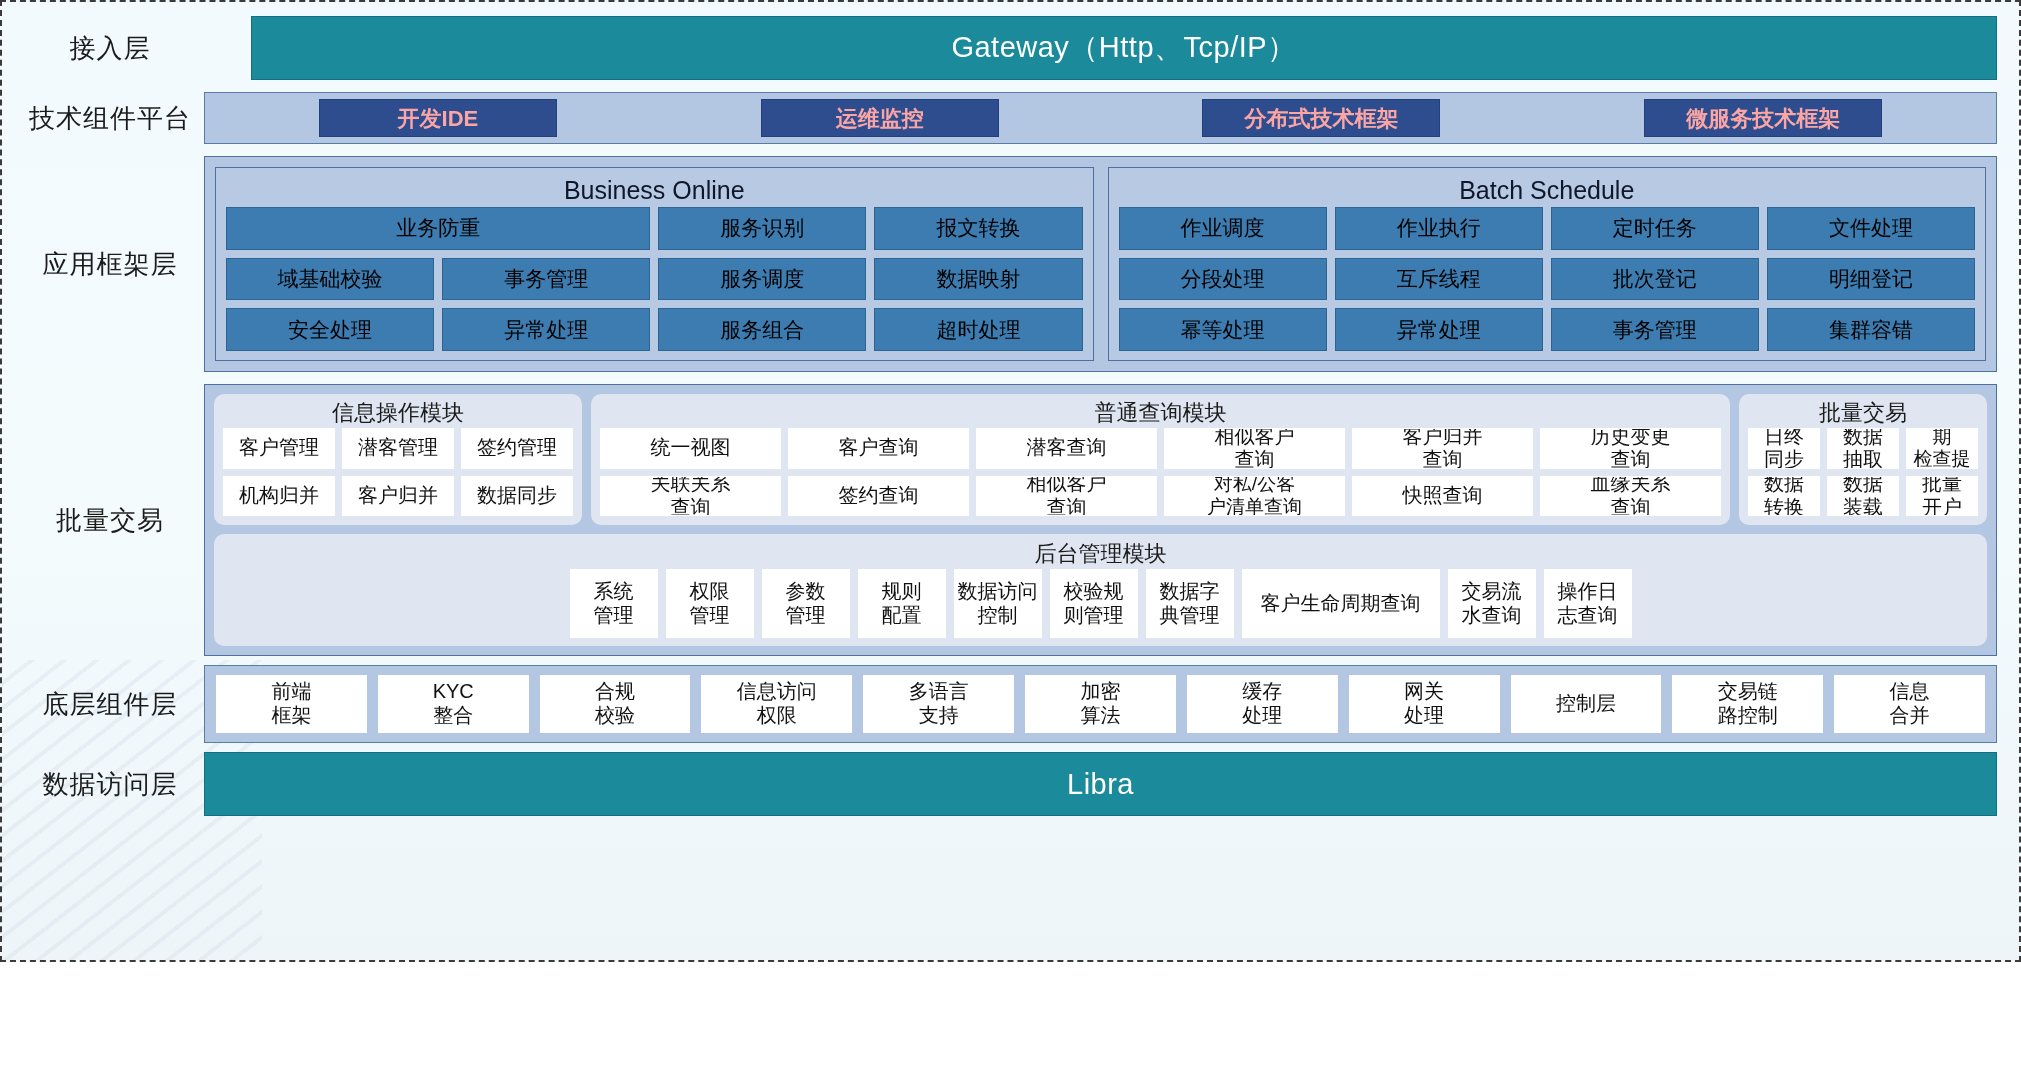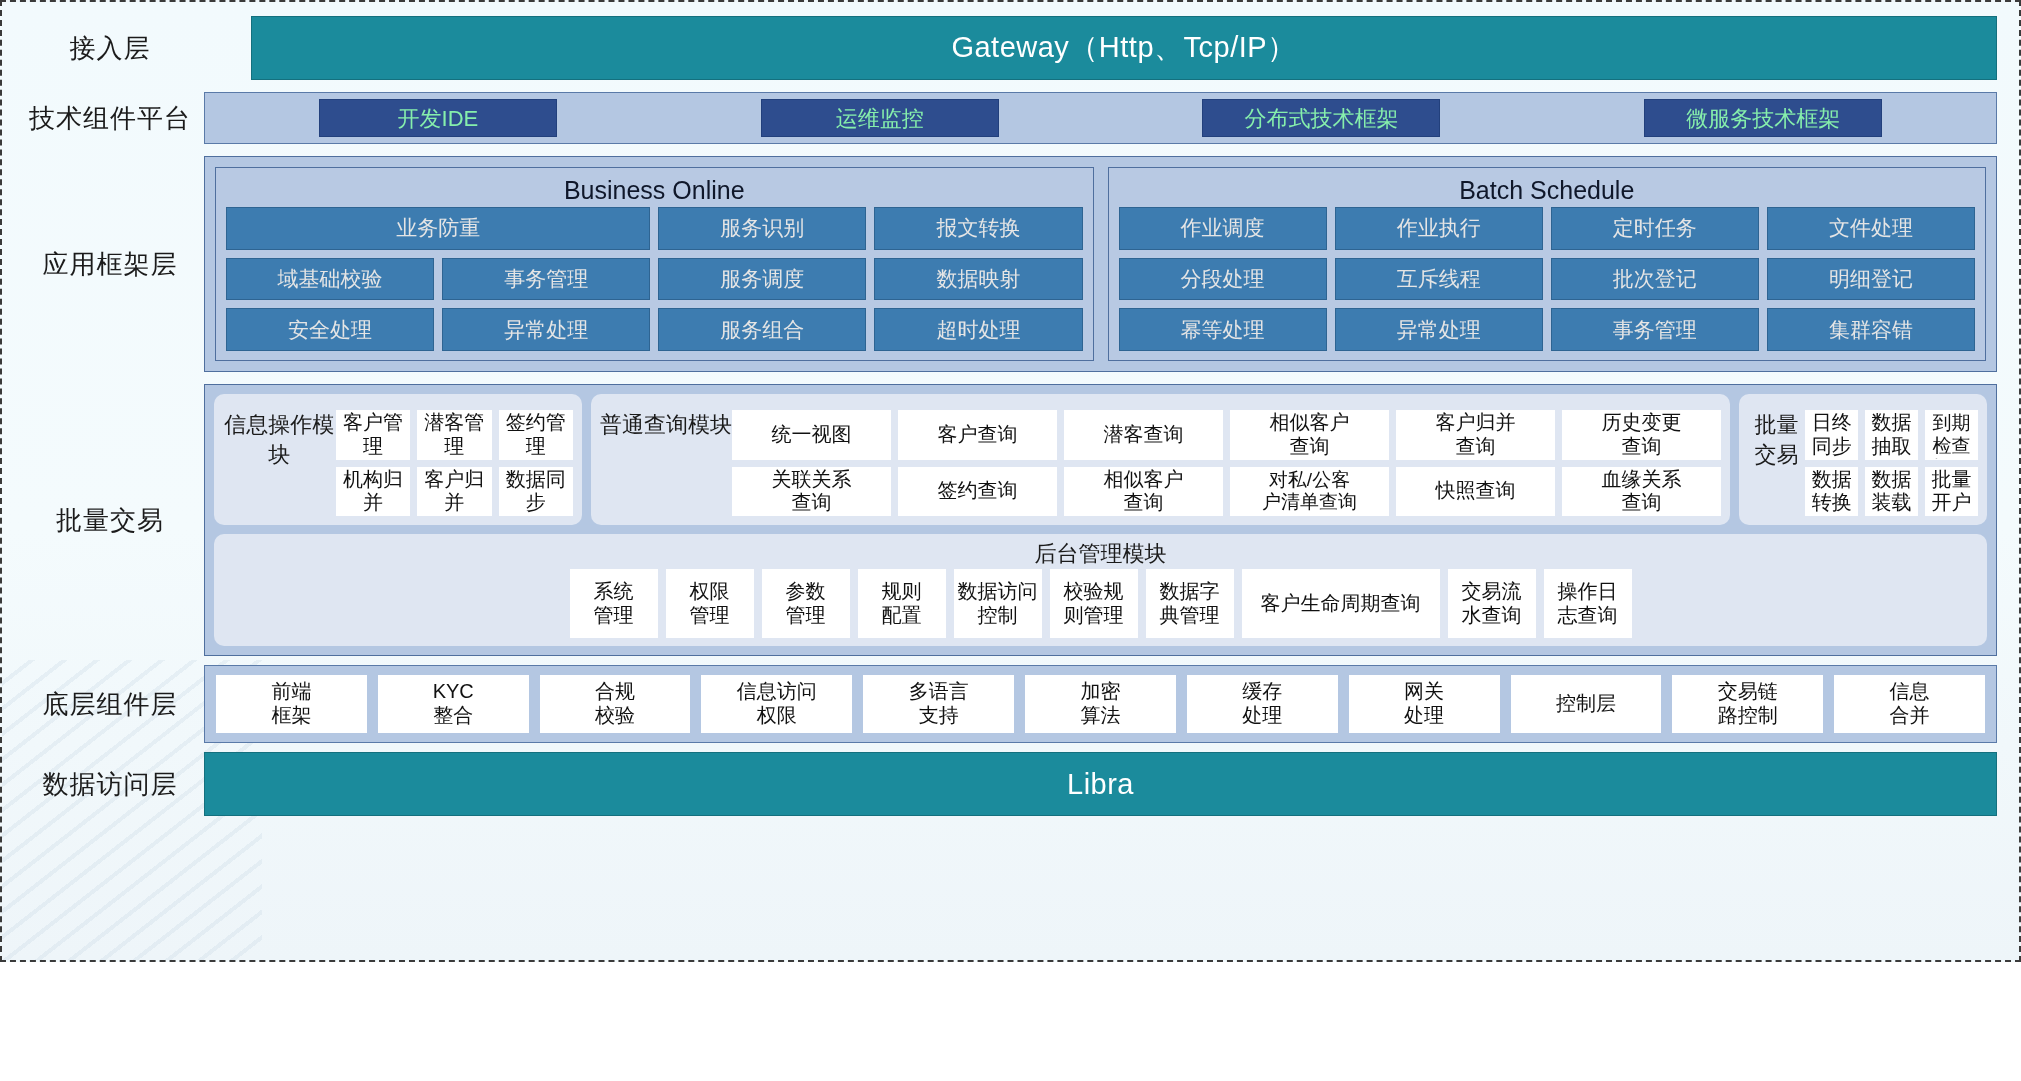--- a/index.html
+++ b/index.html
@@ -87,29 +87,30 @@
   #tech-band {
     height: 52px;
     display: flex;
     align-items: center;
     justify-content: space-around;
     padding: 0 12px;
   }
   .chip-dark {
     background: #2e4d8e;
     border: 1px solid #22407c;
-    color: #86efac;
+    color: #fca5a5;
     font-size: 22px;
     height: 38px;
     line-height: 38px;
     text-align: center;
     flex: 0 0 auto;
     min-width: 238px;
     padding: 0 16px;
     box-sizing: border-box;
+    font-weight: bold;
   }
 
   
   #app-frame-outer {
     background: #b4c7e2;
     border: 1px solid #4f6f9e;
     box-sizing: border-box;
     padding: 10px;
     display: flex;
     gap: 14px;
@@ -136,21 +137,21 @@
     flex: 1 1 auto;
     display: grid;
     gap: 8px;
     grid-template-rows: repeat(3, 1fr);
   }
   .fw-grid.online { grid-template-columns: repeat(4, 1fr); }
   .fw-grid.batch  { grid-template-columns: repeat(4, 1fr); }
   .fw-cell {
     background: #3d7cb0;
     border: 1px solid #2e6492;
-    color: #e5e5e5;
+    color: #000000;
     font-size: 21px;
     display: flex;
     align-items: center;
     justify-content: center;
     box-sizing: border-box;
     text-align: center;
     line-height: 1.15;
   }
   .span2 { grid-column: span 2; }
 
@@ -168,23 +169,23 @@
   #biz-top {
     flex: 1 1 0;
     display: flex;
     gap: 9px;
     min-height: 0;
   }
   .mod-card {
     background: #dfe6f2;
     border-radius: 10px;
     box-sizing: border-box;
-    padding: 16px 9px 9px 9px;
-    display: flex;
-    flex-direction: row;
+    padding: 4px 9px 9px 9px;
+    display: flex;
+    flex-direction: column;
     min-width: 0;
   }
   .mod-title {
     font-size: 22px;
     color: #1b1b1b;
     text-align: center;
     line-height: 30px;
     height: 30px;
   }
   .mod-grid {

